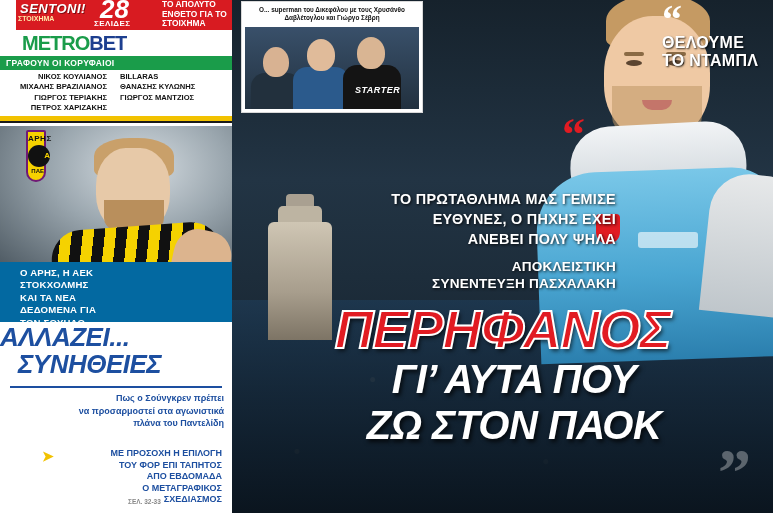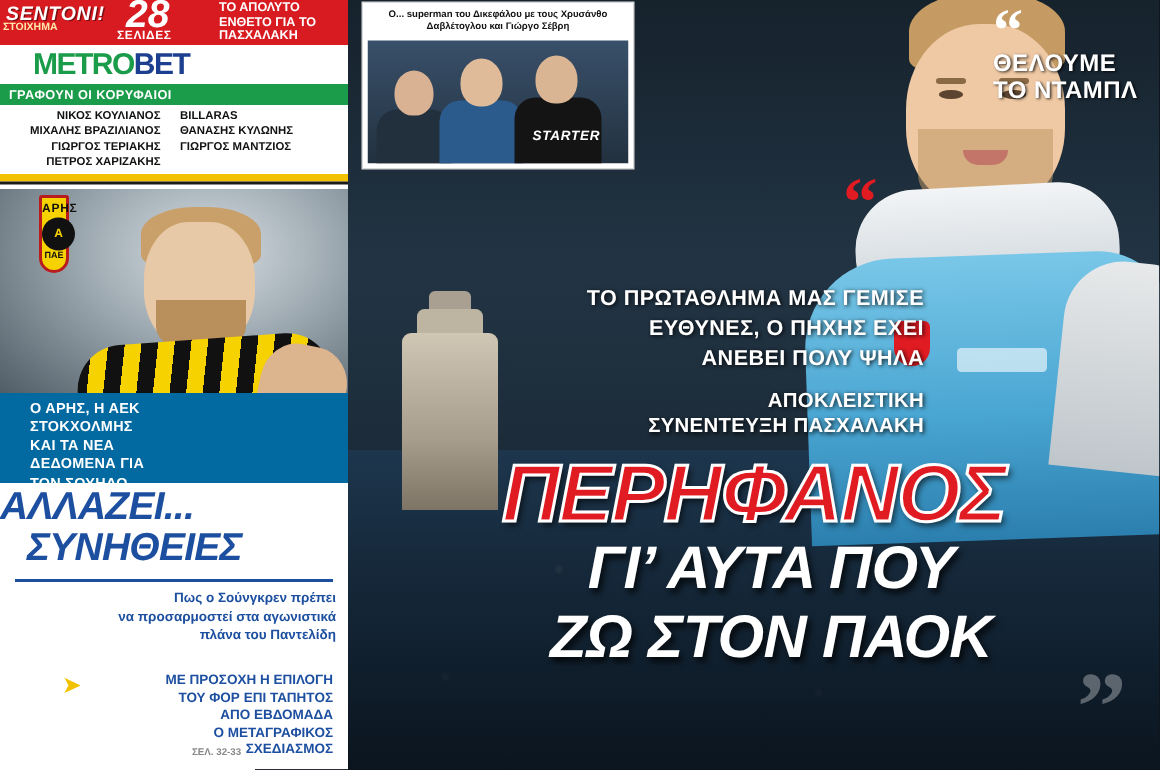--- a/index.html
+++ b/index.html
@@ -20,21 +20,21 @@
   .left-col {
     position: absolute;
     left: 0; top: 0;
     width: 232px; height: 513px;
     background: #ffffff;
     overflow: hidden;
   }
 
   
   .top-banner {
-    position: absolute; left: 0; top: 0;
+    position: absolute; left: 16px; top: 0;
     width: 240px; height: 30px;
     background: #d81b21;
     overflow: hidden;
   }
   .sentoni {
     position: absolute; left: 4px; top: 1px;
     color: #ffffff; font-weight: bold;
     font-size: 13px; letter-spacing: .5px;
     font-style: italic;
     text-shadow: 1px 1px 0 #7b0e12;
@@ -100,23 +100,23 @@
   .thin-rule {
     position: absolute; left: 0; top: 121px;
     width: 232px; height: 2px; background: #1b1b1b;
   }
 
   
   .crest {
     position: absolute; left: 26px; top: 130px;
     width: 20px; height: 52px;
     background: #f6d200;
-    border: 2px solid #b91c1c;
+    border: 2px solid #701a75;
     border-radius: 4px 4px 20px 20px;
-    text-align: center;
+    text-align: right;
   }
   .crest .c-top { font-size: 8px; font-weight: bold; color: #111; margin-top: 2px; letter-spacing: .5px;}
   .crest .c-mid {
     width: 22px; height: 22px; margin: 2px auto 0;
     background: #111; border-radius: 50%;
     color: #f6d200; font-size: 8px; font-weight: bold;
     line-height: 22px;
   }
   .crest .c-bot { font-size: 6px; font-weight: bold; color: #111; margin-top: 1px;}
 
@@ -417,21 +417,21 @@
 
 <div class="page">
 
   <div class="left-col">
 
     <div class="top-banner">
       <div class="sentoni">SENTONI!</div>
       <div class="sentoni-sub">ΣΤΟΙΧΗΜΑ</div>
       <div class="pages-num">28</div>
       <div class="pages-word">ΣΕΛΙΔΕΣ</div>
-      <div class="banner-right" style="white-space: pre-line;">ΤΟ ΑΠΟΛΥΤΟ ΕΝΘΕΤΟ ΓΙΑ ΤΟ ΠΑΣΧΑΛΑΚΗ</div>
+      <div class="banner-right" style="white-space: pre-line;">ΤΟ ΑΠΟΛΥΤΟ ΕΝΘΕΤΟ ΓΙΑ ΤΟ ΣΤΟΙΧΗΜΑ</div>
     </div>
 
     <div class="metro-strip">
       <div class="metro-logo">
         <span class="m1">METRO</span><span class="m2">BET</span>
       </div>
     </div>
 
     <div class="grafoun">ΓΡΑΦΟΥΝ ΟΙ ΚΟΡΥΦΑΙΟΙ</div>
 

